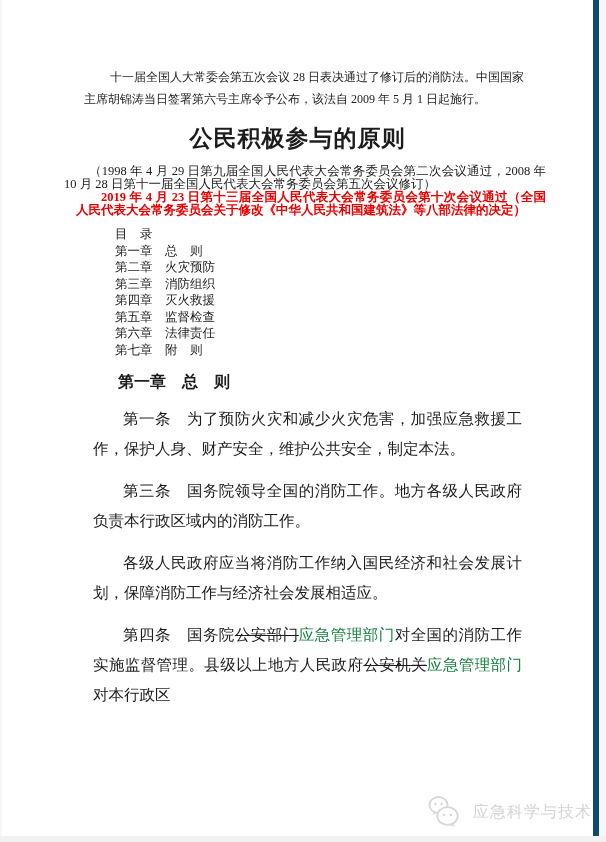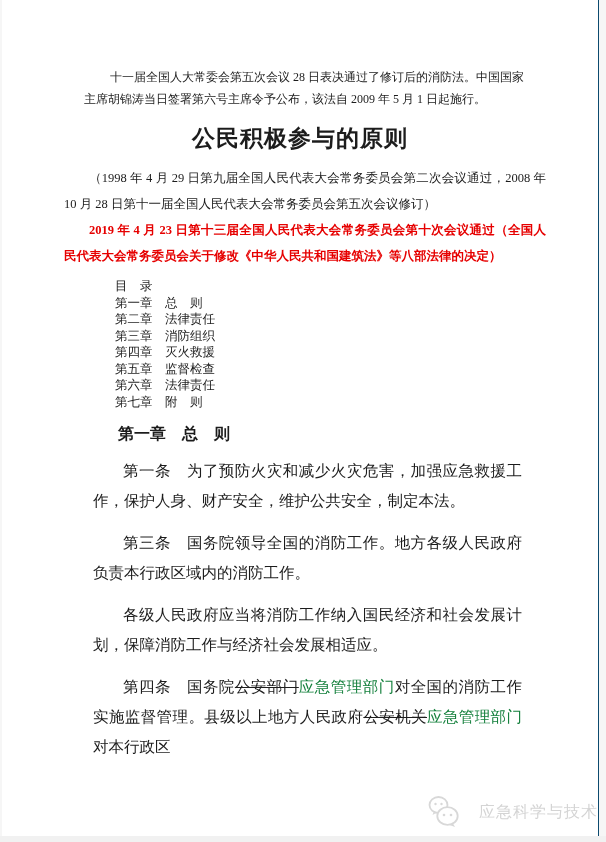--- a/index.html
+++ b/index.html
@@ -8,54 +8,54 @@
     background:#f6f6f6;
     font-family:"Liberation Serif","DejaVu Serif",serif;
     color:#1c1c1c;
     position:relative;
     overflow:hidden;
   }
   .page {
     position:absolute; left:2px; top:0;
     width:597px; height:836px;
     background:#ffffff;
-    border-right:1px solid #0c4a6e;
+    border-right:6px solid #0c4a6e;
     box-sizing:border-box;
   }
   .intro {
     margin:66px 0 0 82px; width:440px;
     font-size:12px; line-height:22px;
     text-indent:26px; text-align:justify;
   }
   .doc-title {
     margin:14px 0 0 0; text-align:center;
     font-size:23px; font-weight:bold; line-height:30px;
     letter-spacing:1px;
   }
   .notes {
     margin:11px 0 0 62px; width:482px;
-    font-size:12.5px; line-height:26px; text-align:justify;
+    font-size:12.5px; line-height:13px; text-align:justify;
   }
   .notes .paren { text-indent:25px; }
-  .notes .amendment { text-indent:25px; font-weight:bold; color:#e60000; }
+  .notes .amendment { text-indent:25px; font-weight:bold; color:#e60000;margin-left:12px; }
   .toc { margin:9px 0 0 113px; font-size:12.5px; line-height:16.5px; }
   .chapter-heading {
     margin:14px 0 0 116px;
     font-size:16px; font-weight:bold; line-height:20px;
   }
   .articles {
     margin:10px 0 0 91px; width:429px;
     font-size:15.5px; line-height:30px; text-align:justify;
   }
   .articles p { margin:12px 0 4px 0; text-indent:30px; }
   .strike { text-decoration:line-through; }
   .red { color:#15803d; }
   .watermark {
     position:absolute; left:428px; top:795px;
-    display:flex; align-items:center; gap:20px;
+    display:flex; align-items:center; gap:14px;
     color:#d4d4d4; font-size:16px; letter-spacing:1px;
     white-space:nowrap;
   }
   .watermark svg { display:block; }
   .bottom-strip {
     position:absolute; left:0; top:836px;
     width:606px; height:6px; background:#f1f1f1;
   }
 </style>
 </head>
@@ -68,21 +68,21 @@
   <div class="doc-title">公民积极参与的原则</div>
 
   <div class="notes">
     <div class="paren">（1998 年 4 月 29 日第九届全国人民代表大会常务委员会第二次会议通过，2008 年 10 月 28 日第十一届全国人民代表大会常务委员会第五次会议修订）</div>
     <div class="amendment">2019 年 4 月 23 日第十三届全国人民代表大会常务委员会第十次会议通过（全国人民代表大会常务委员会关于修改《中华人民共和国建筑法》等八部法律的决定）</div>
   </div>
 
   <div class="toc">
     <div>目　录</div>
     <div>第一章　总　则</div>
-    <div>第二章　法律责任</div>
+    <div>第二章　火灾预防</div>
     <div>第三章　消防组织</div>
     <div>第四章　灭火救援</div>
     <div>第五章　监督检查</div>
     <div>第六章　法律责任</div>
     <div>第七章　附　则</div>
   </div>
 
   <div class="chapter-heading">第一章　总　则</div>
 
   <div class="articles">

